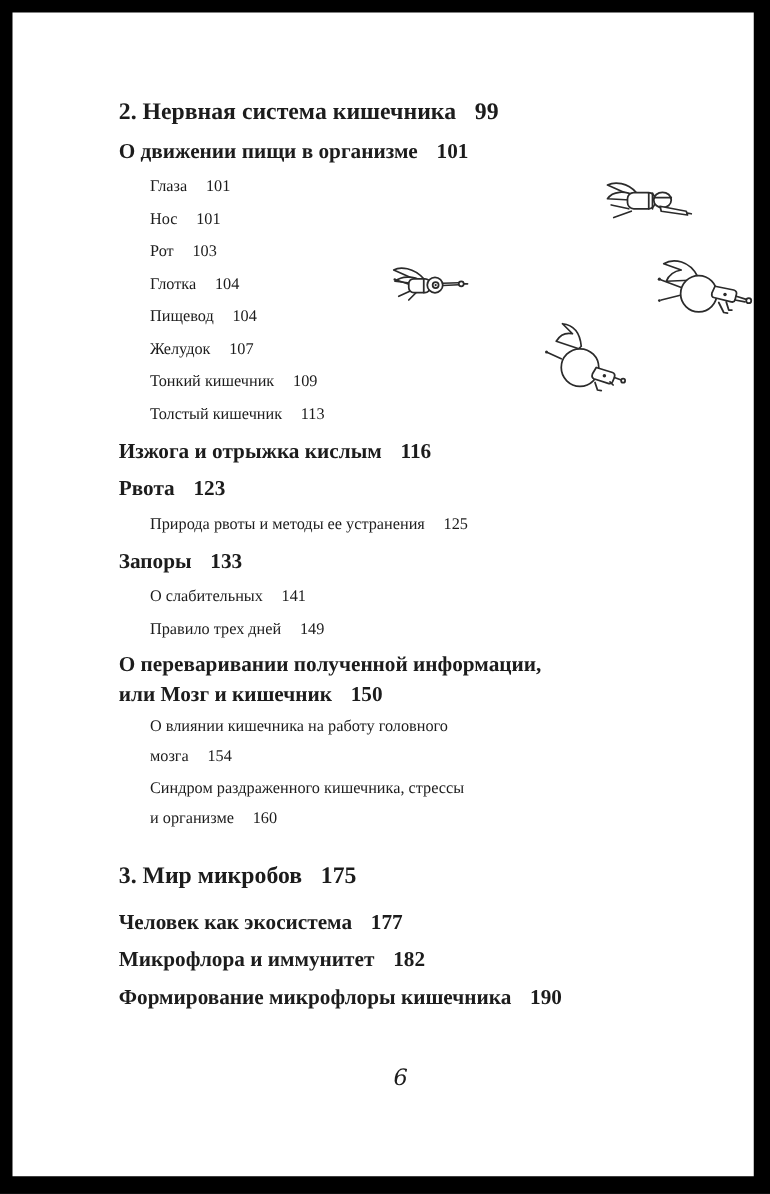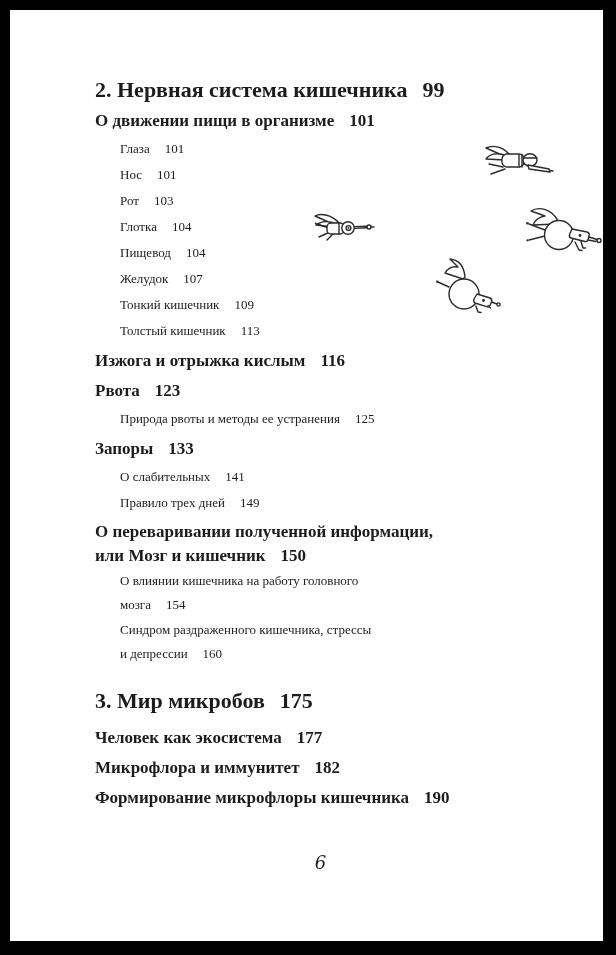--- a/index.html
+++ b/index.html
@@ -28,21 +28,21 @@
   }
   .row {
     font-size: 13px;
     line-height: 26px;
     padding-left: 25px;
     white-space: nowrap;
   }
   .row.multi { line-height: 23.5px; margin: 2px 0; }
   .row.chapter,
   .row.section { font-weight: bold; padding-left: 0; }
-  .row.chapter { font-size: 22px; line-height: 28px; margin: 0 0 4px 0; }
+  .row.chapter { font-size: 19px; line-height: 28px; margin: 0 0 4px 0; }
   .row.chapter:not(:first-child) { margin-top: 22px; margin-bottom: 10px; }
   .row.section { font-size: 17px; margin-top: 4px; margin-bottom: 2px; }
   .pg { margin-left: 15px; }
   .folio {
     position: absolute;
     left: 0;
     width: 100%;
     top: 842px;
     text-align: center;
     transform: translateX(14px);
@@ -75,21 +75,21 @@
       <div class="row sub"><span>Тонкий кишечник</span><span class="pg">109</span></div>
       <div class="row sub"><span>Толстый кишечник</span><span class="pg">113</span></div>
       <div class="row section"><span>Изжога и отрыжка кислым</span><span class="pg">116</span></div>
       <div class="row section"><span>Рвота</span><span class="pg">123</span></div>
       <div class="row sub"><span>Природа рвоты и методы ее устранения</span><span class="pg">125</span></div>
       <div class="row section"><span>Запоры</span><span class="pg">133</span></div>
       <div class="row sub"><span>О слабительных</span><span class="pg">141</span></div>
       <div class="row sub"><span>Правило трех дней</span><span class="pg">149</span></div>
       <div class="row section multi"><span>О переваривании полученной информации,</span><br><span>или Мозг и кишечник</span><span class="pg">150</span></div>
       <div class="row sub multi"><span>О влиянии кишечника на работу головного</span><br><span>мозга</span><span class="pg">154</span></div>
-      <div class="row sub multi"><span>Синдром раздраженного кишечника, стрессы</span><br><span>и депрессии</span><span class="pg">160</span></div>
+      <div class="row sub multi"><span>Синдром раздраженного кишечника, стрессы</span><br><span>и организме</span><span class="pg">160</span></div>
       <div class="row chapter"><span>3. Мир микробов</span><span class="pg">175</span></div>
       <div class="row section"><span>Человек как экосистема</span><span class="pg">177</span></div>
       <div class="row section"><span>Микрофлора и иммунитет</span><span class="pg">182</span></div>
       <div class="row section"><span>Формирование микрофлоры кишечника</span><span class="pg">190</span></div>
     </div>
 
   <div class="folio">6</div>
 
   <div class="doodle d1">
     <svg width="74" height="38" viewBox="0 0 74 38" fill="none" stroke="#2b2b2b" stroke-width="1.4" stroke-linecap="round" stroke-linejoin="round">

